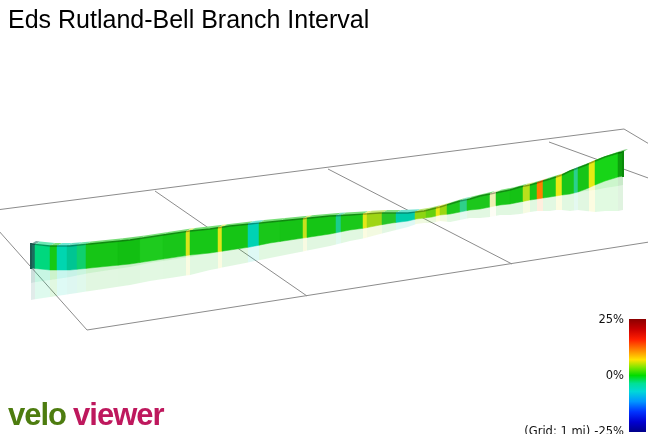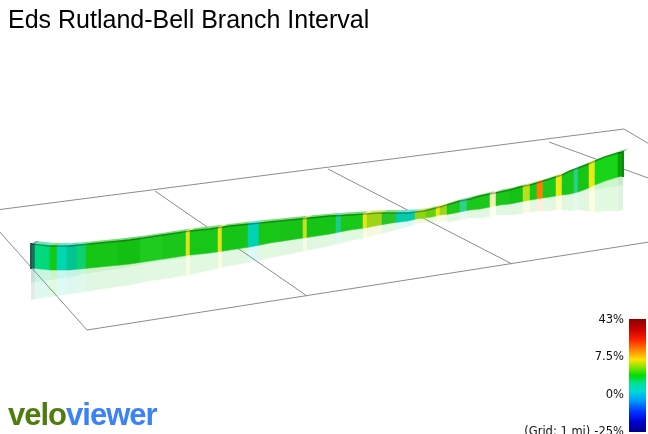--- a/index.html
+++ b/index.html
@@ -272,23 +272,22 @@
         <polyline points="618,153 623,152" fill="none" stroke="#096f09" stroke-width="1.4"></polyline>
       </g>
       <g>
         <line x1="31" y1="243" x2="31" y2="269" stroke="#1d5a50" stroke-width="2"></line>
         <line x1="623" y1="151" x2="623" y2="177" stroke="#0a8a0a" stroke-width="2"></line>
       </g>
     </svg>
   <div id="chart-title">Eds Rutland-Bell Branch Interval</div>
   <div id="legend">
     <div id="legend-labels">
-        <div class="lrow"><span>43%</span></div>
-        <div class="lrow"><span>7.5%</span></div>
+        <div class="lrow"><span>25%</span></div>
         <div class="lrow"><span>0%</span></div>
         <div class="lrow"><span id="grid-note">(Grid: 1 mi)</span><span>-25%</span></div>
       </div>
     <div id="legend-bar" style="background: linear-gradient(rgb(139, 0, 0) 0%, rgb(200, 0, 0) 9%, rgb(255, 30, 0) 18%, rgb(255, 138, 0) 28%, rgb(255, 226, 0) 36%, rgb(124, 230, 0) 43%, rgb(0, 220, 0) 50%, rgb(0, 224, 150) 57%, rgb(0, 216, 216) 64%, rgb(0, 150, 255) 73%, rgb(0, 52, 255) 82%, rgb(0, 0, 210) 91%, rgb(0, 0, 137) 100%);"></div>
   </div>
   <div id="logo">
-    <span id="logo-velo" style="color: #4d7c0f;">velo</span><span id="logo-viewer" style="color: #3b82f6;">viewer</span>
+    <span id="logo-velo" style="color: #4d7c0f;">velo</span><span id="logo-viewer" style="color: #be185d; margin-left: 7px;">viewer</span>
   </div>
 </div>
 
 </body></html>

